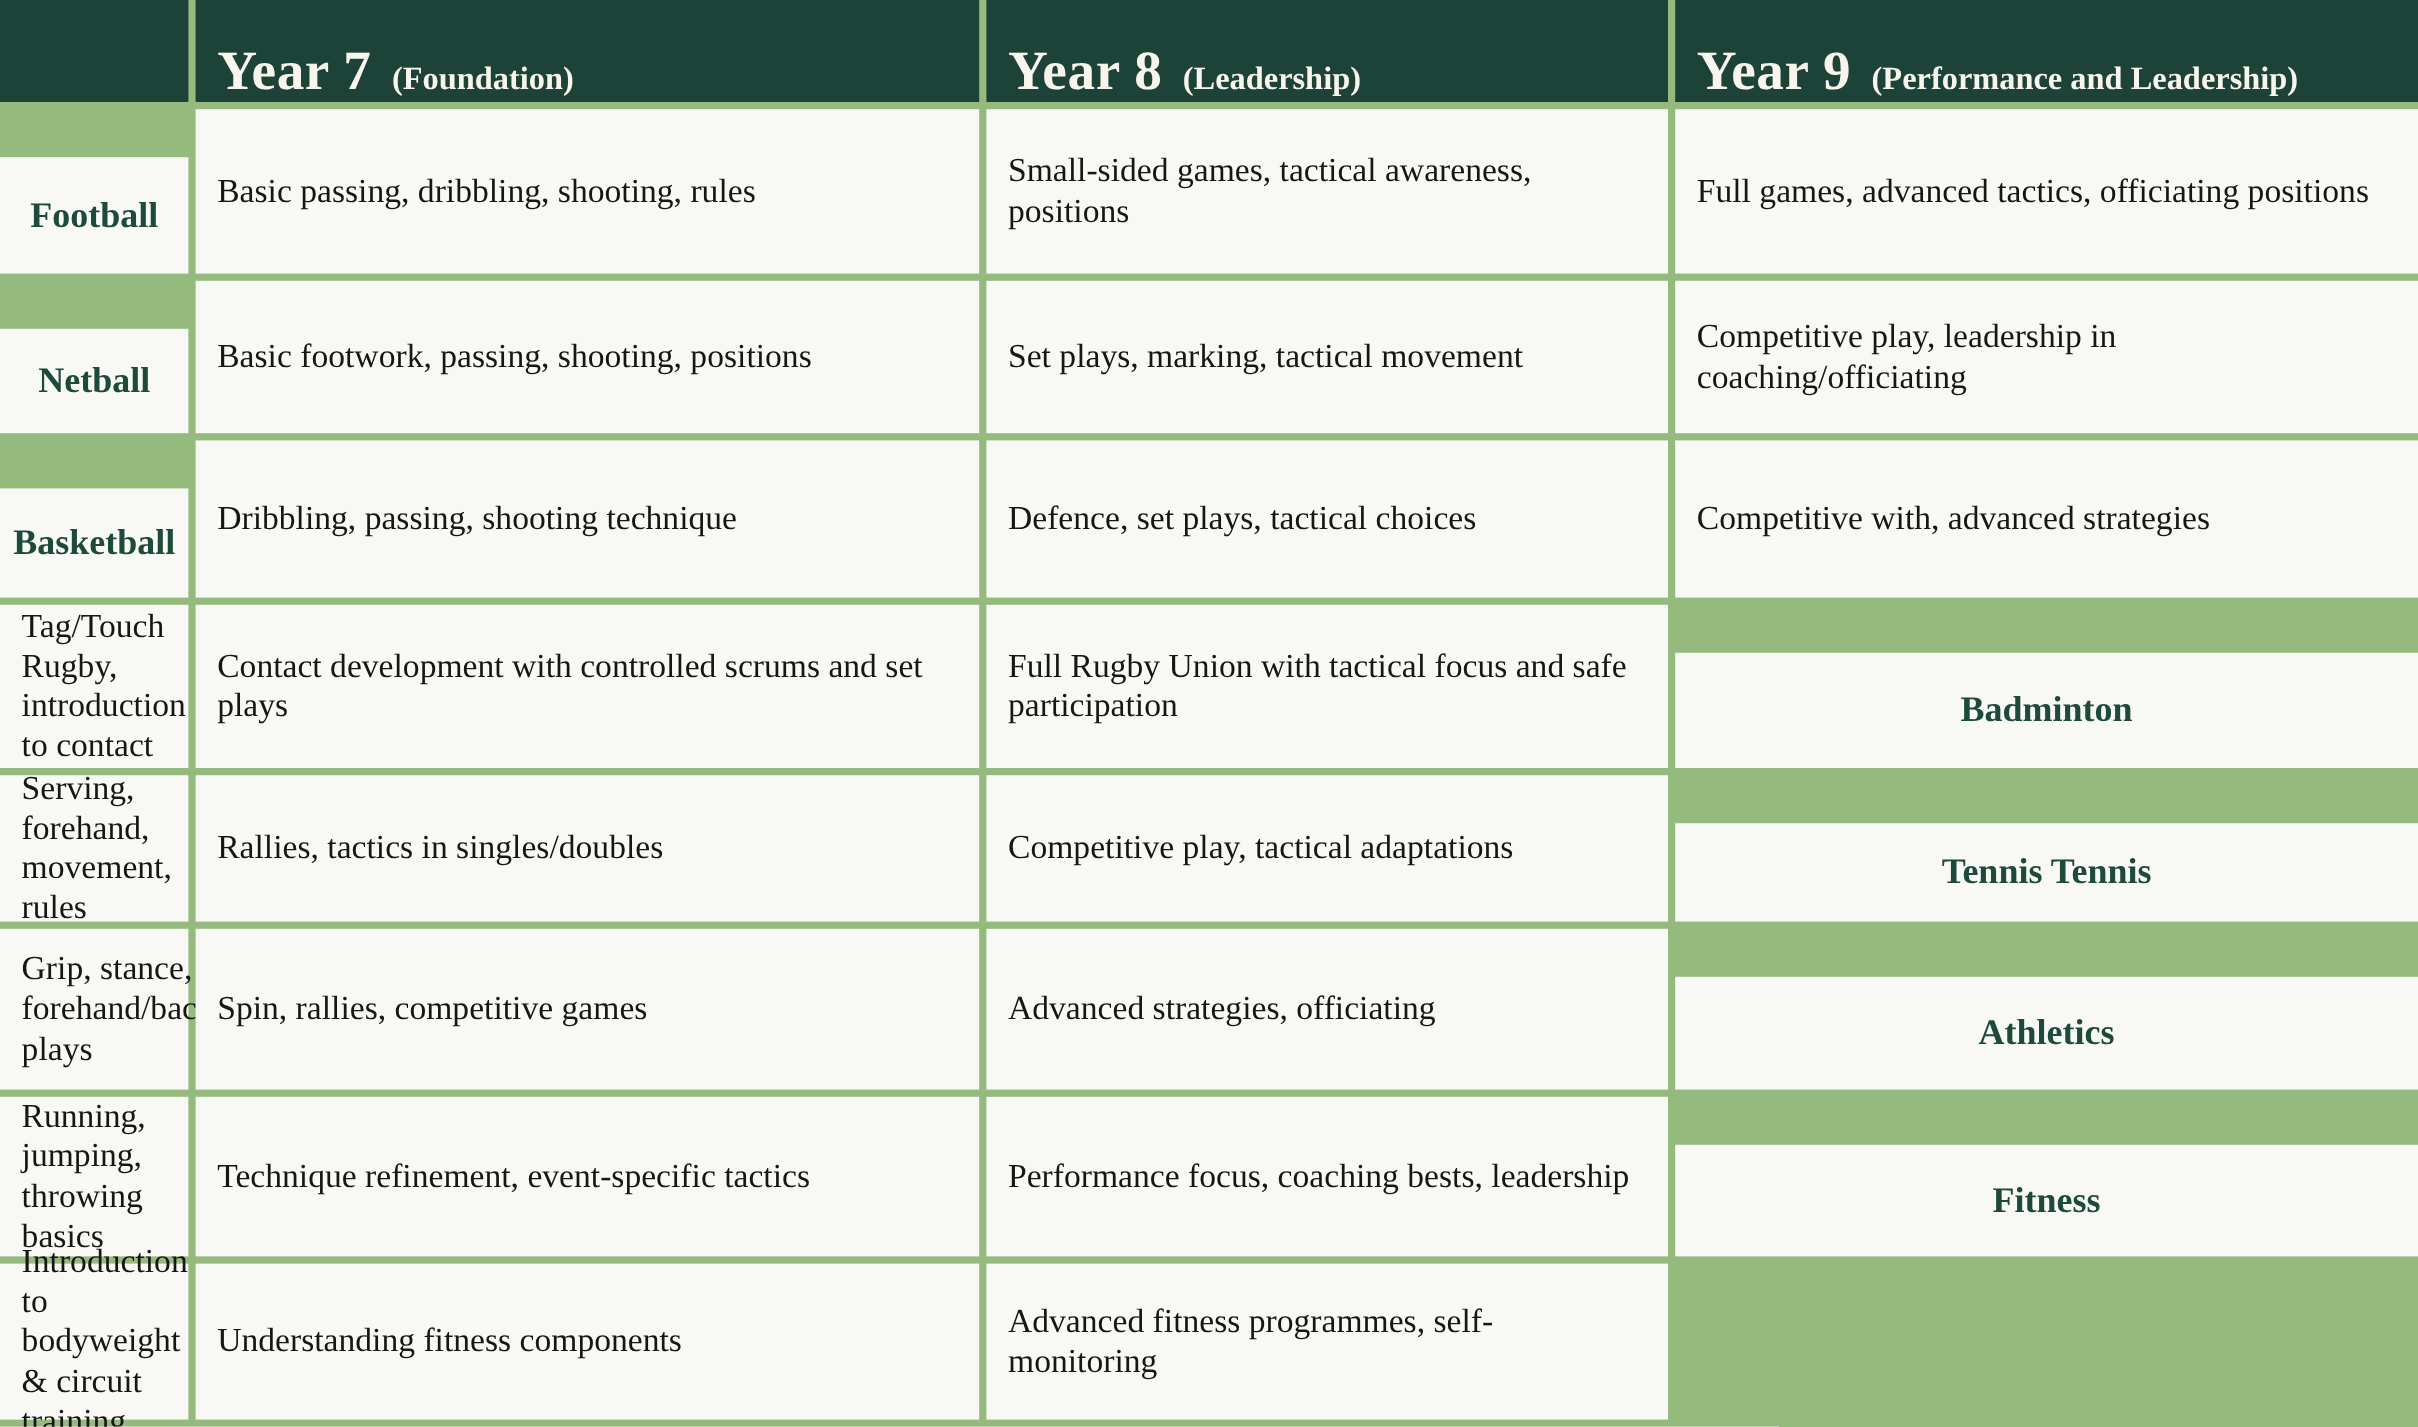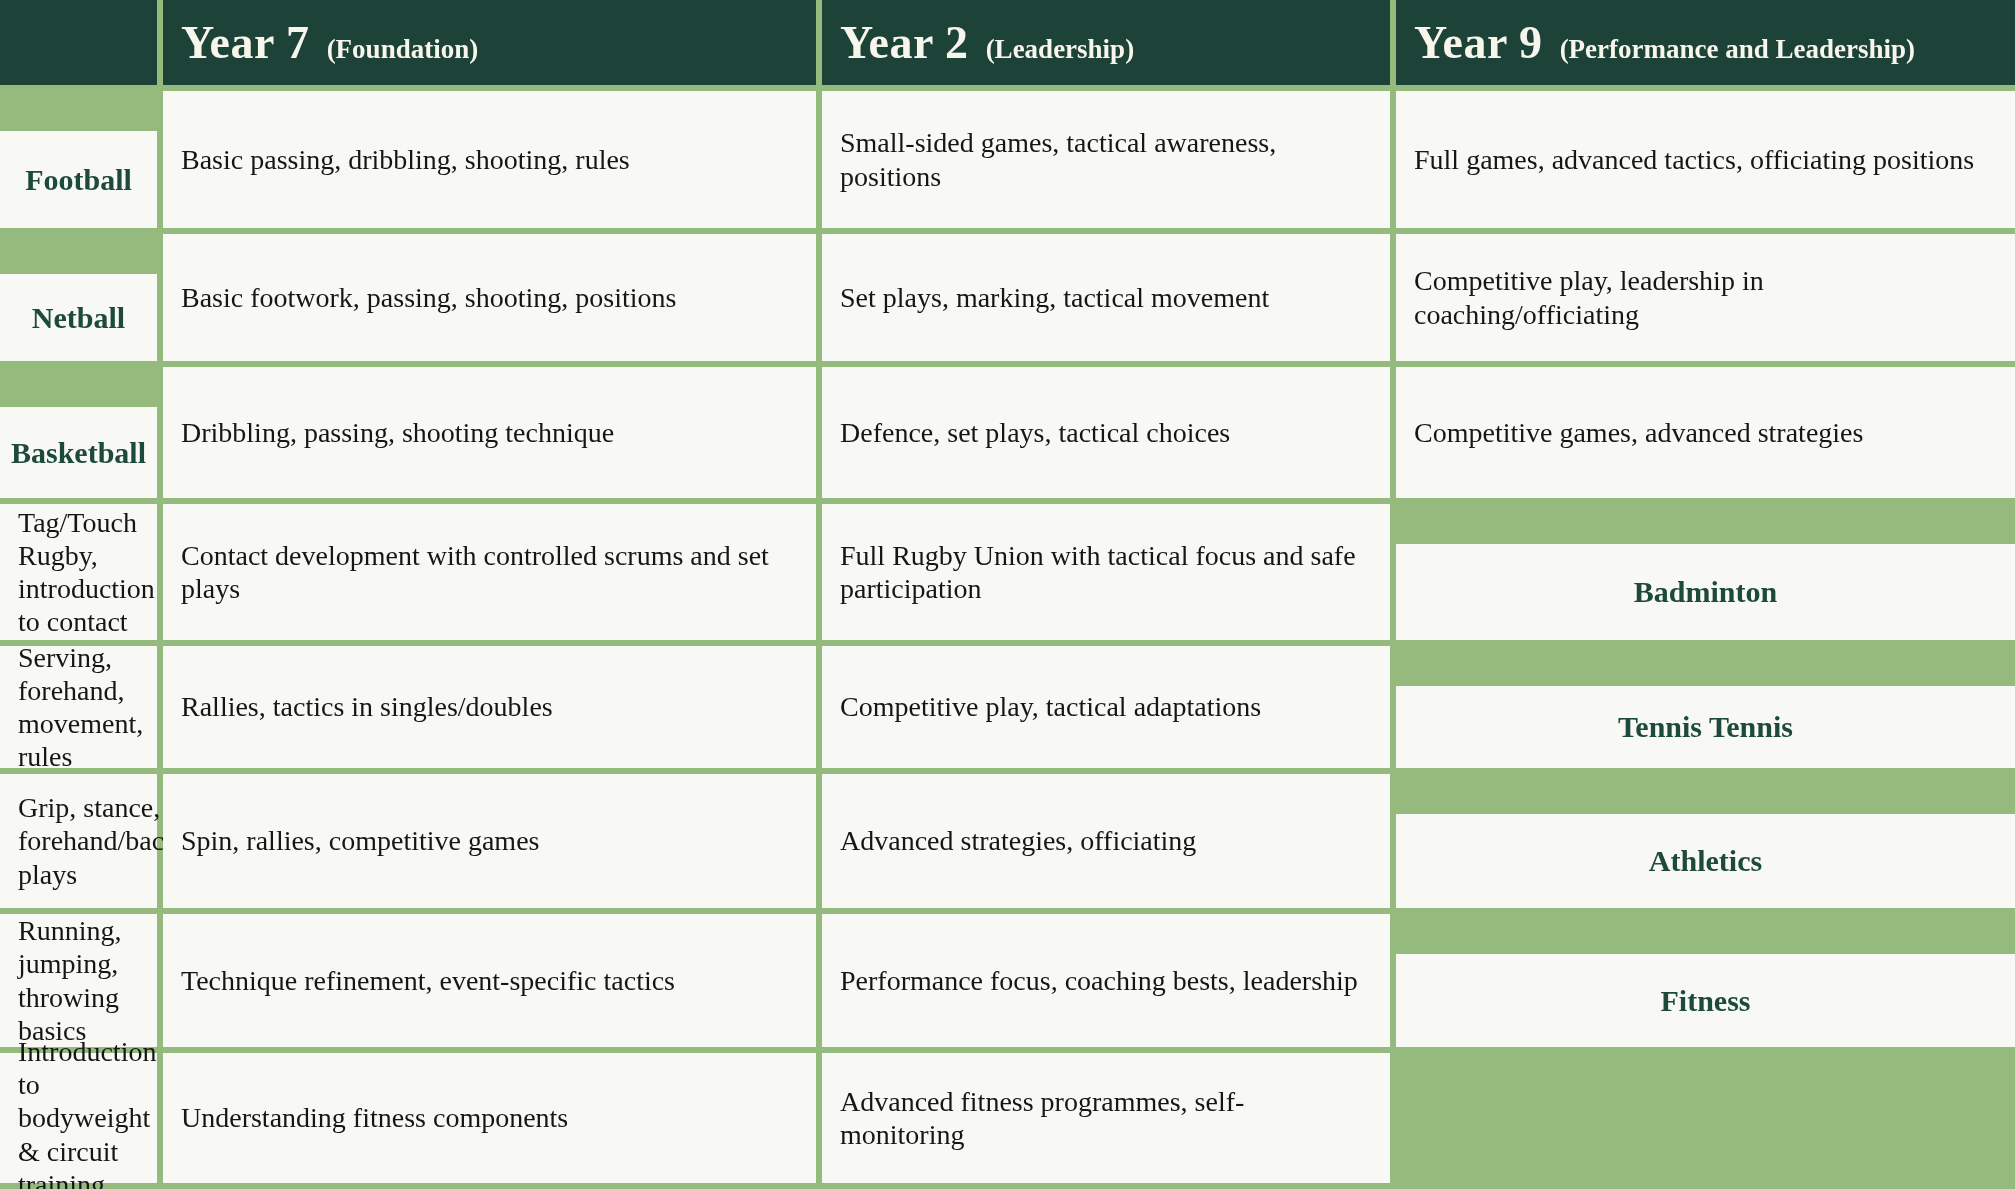--- a/index.html
+++ b/index.html
@@ -28,21 +28,21 @@
     background:var(--cell_bg);
     display:flex;align-items:center;
     font-size:28px;line-height:1.18;
     color:var(--body_text);
     padding:10px 24px 10px 18px;
     box-sizing:border-box;
   }
   .hcell{
     background:var(--header_bg);
     color:var(--header_text);
-    display:flex;align-items:center;
+    display:flex;align-items:flex-end;
     padding:0 18px;
     box-sizing:border-box;
   }
   .hcell .year{font-weight:bold;font-size:46px;letter-spacing:0.5px;}
   .hcell .sub{font-weight:bold;font-size:27px;margin-left:13px;}
   .label{
     justify-content:center;
     text-align:center;
     font-weight:bold;
     font-size:30px;line-height:1.18;
@@ -59,21 +59,21 @@
 
     <div class="hcell"></div>
     <div class="hcell">
       <div>
         <span class="year">Year 7</span>
         <span class="sub">(Foundation)</span>
       </div>
     </div>
     <div class="hcell">
       <div>
-        <span class="year">Year 2</span>
+        <span class="year">Year 8</span>
         <span class="sub">(Leadership)</span>
       </div>
     </div>
     <div class="hcell">
       <div>
         <span class="year">Year 9</span>
         <span class="sub">(Performance and Leadership)</span>
       </div>
     </div>
 
@@ -83,21 +83,21 @@
     <div class="cell">Full games, advanced tactics, officiating positions</div>
 
     <div class="cell label">Netball</div>
     <div class="cell">Basic footwork, passing, shooting, positions</div>
     <div class="cell">Set plays, marking, tactical movement</div>
     <div class="cell">Competitive play, leadership in coaching/officiating</div>
 
     <div class="cell label">Basketball</div>
     <div class="cell">Dribbling, passing, shooting technique</div>
     <div class="cell">Defence, set plays, tactical choices</div>
-    <div class="cell">Competitive games, advanced strategies</div>
+    <div class="cell">Competitive with, advanced strategies</div>
 
     <div class="cell">Tag/Touch Rugby, introduction to contact</div>
     <div class="cell">Contact development with controlled scrums and set plays</div>
     <div class="cell">Full Rugby Union with tactical focus and safe participation</div>
 
     <div class="cell label">Badminton</div>
     <div class="cell">Serving, forehand, movement, rules</div>
     <div class="cell">Rallies, tactics in singles/doubles</div>
     <div class="cell">Competitive play, tactical adaptations</div>
 

